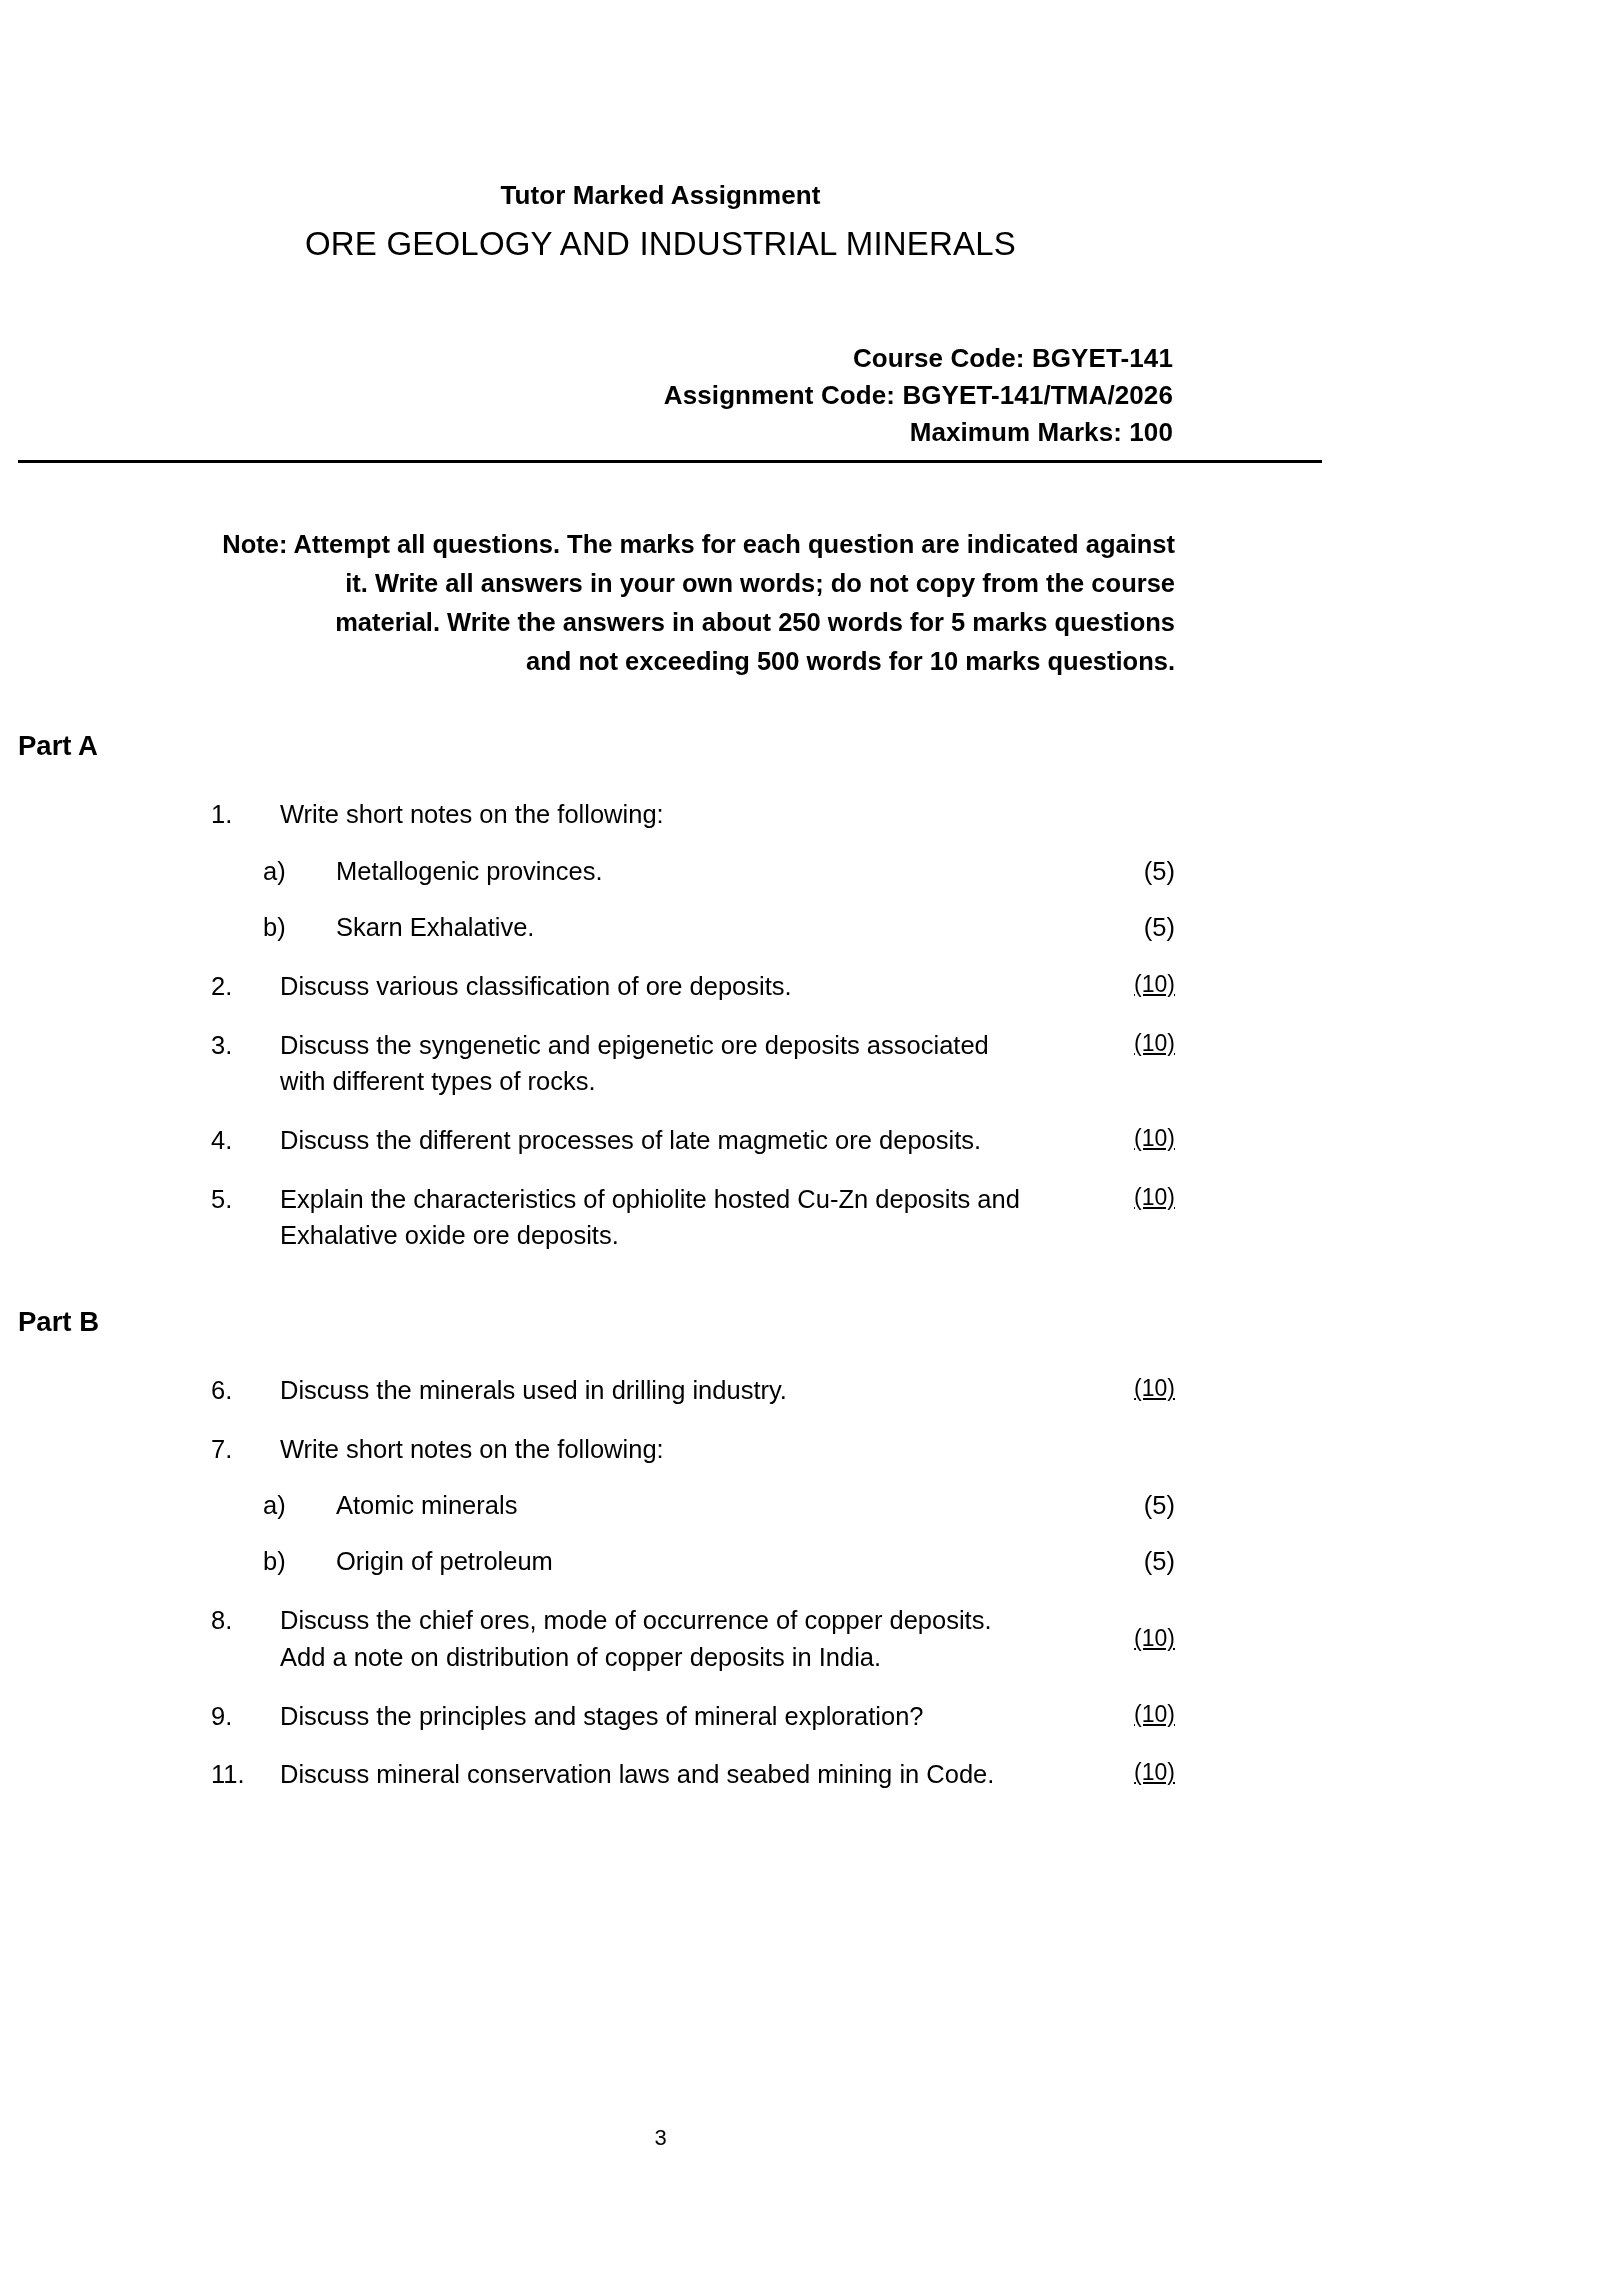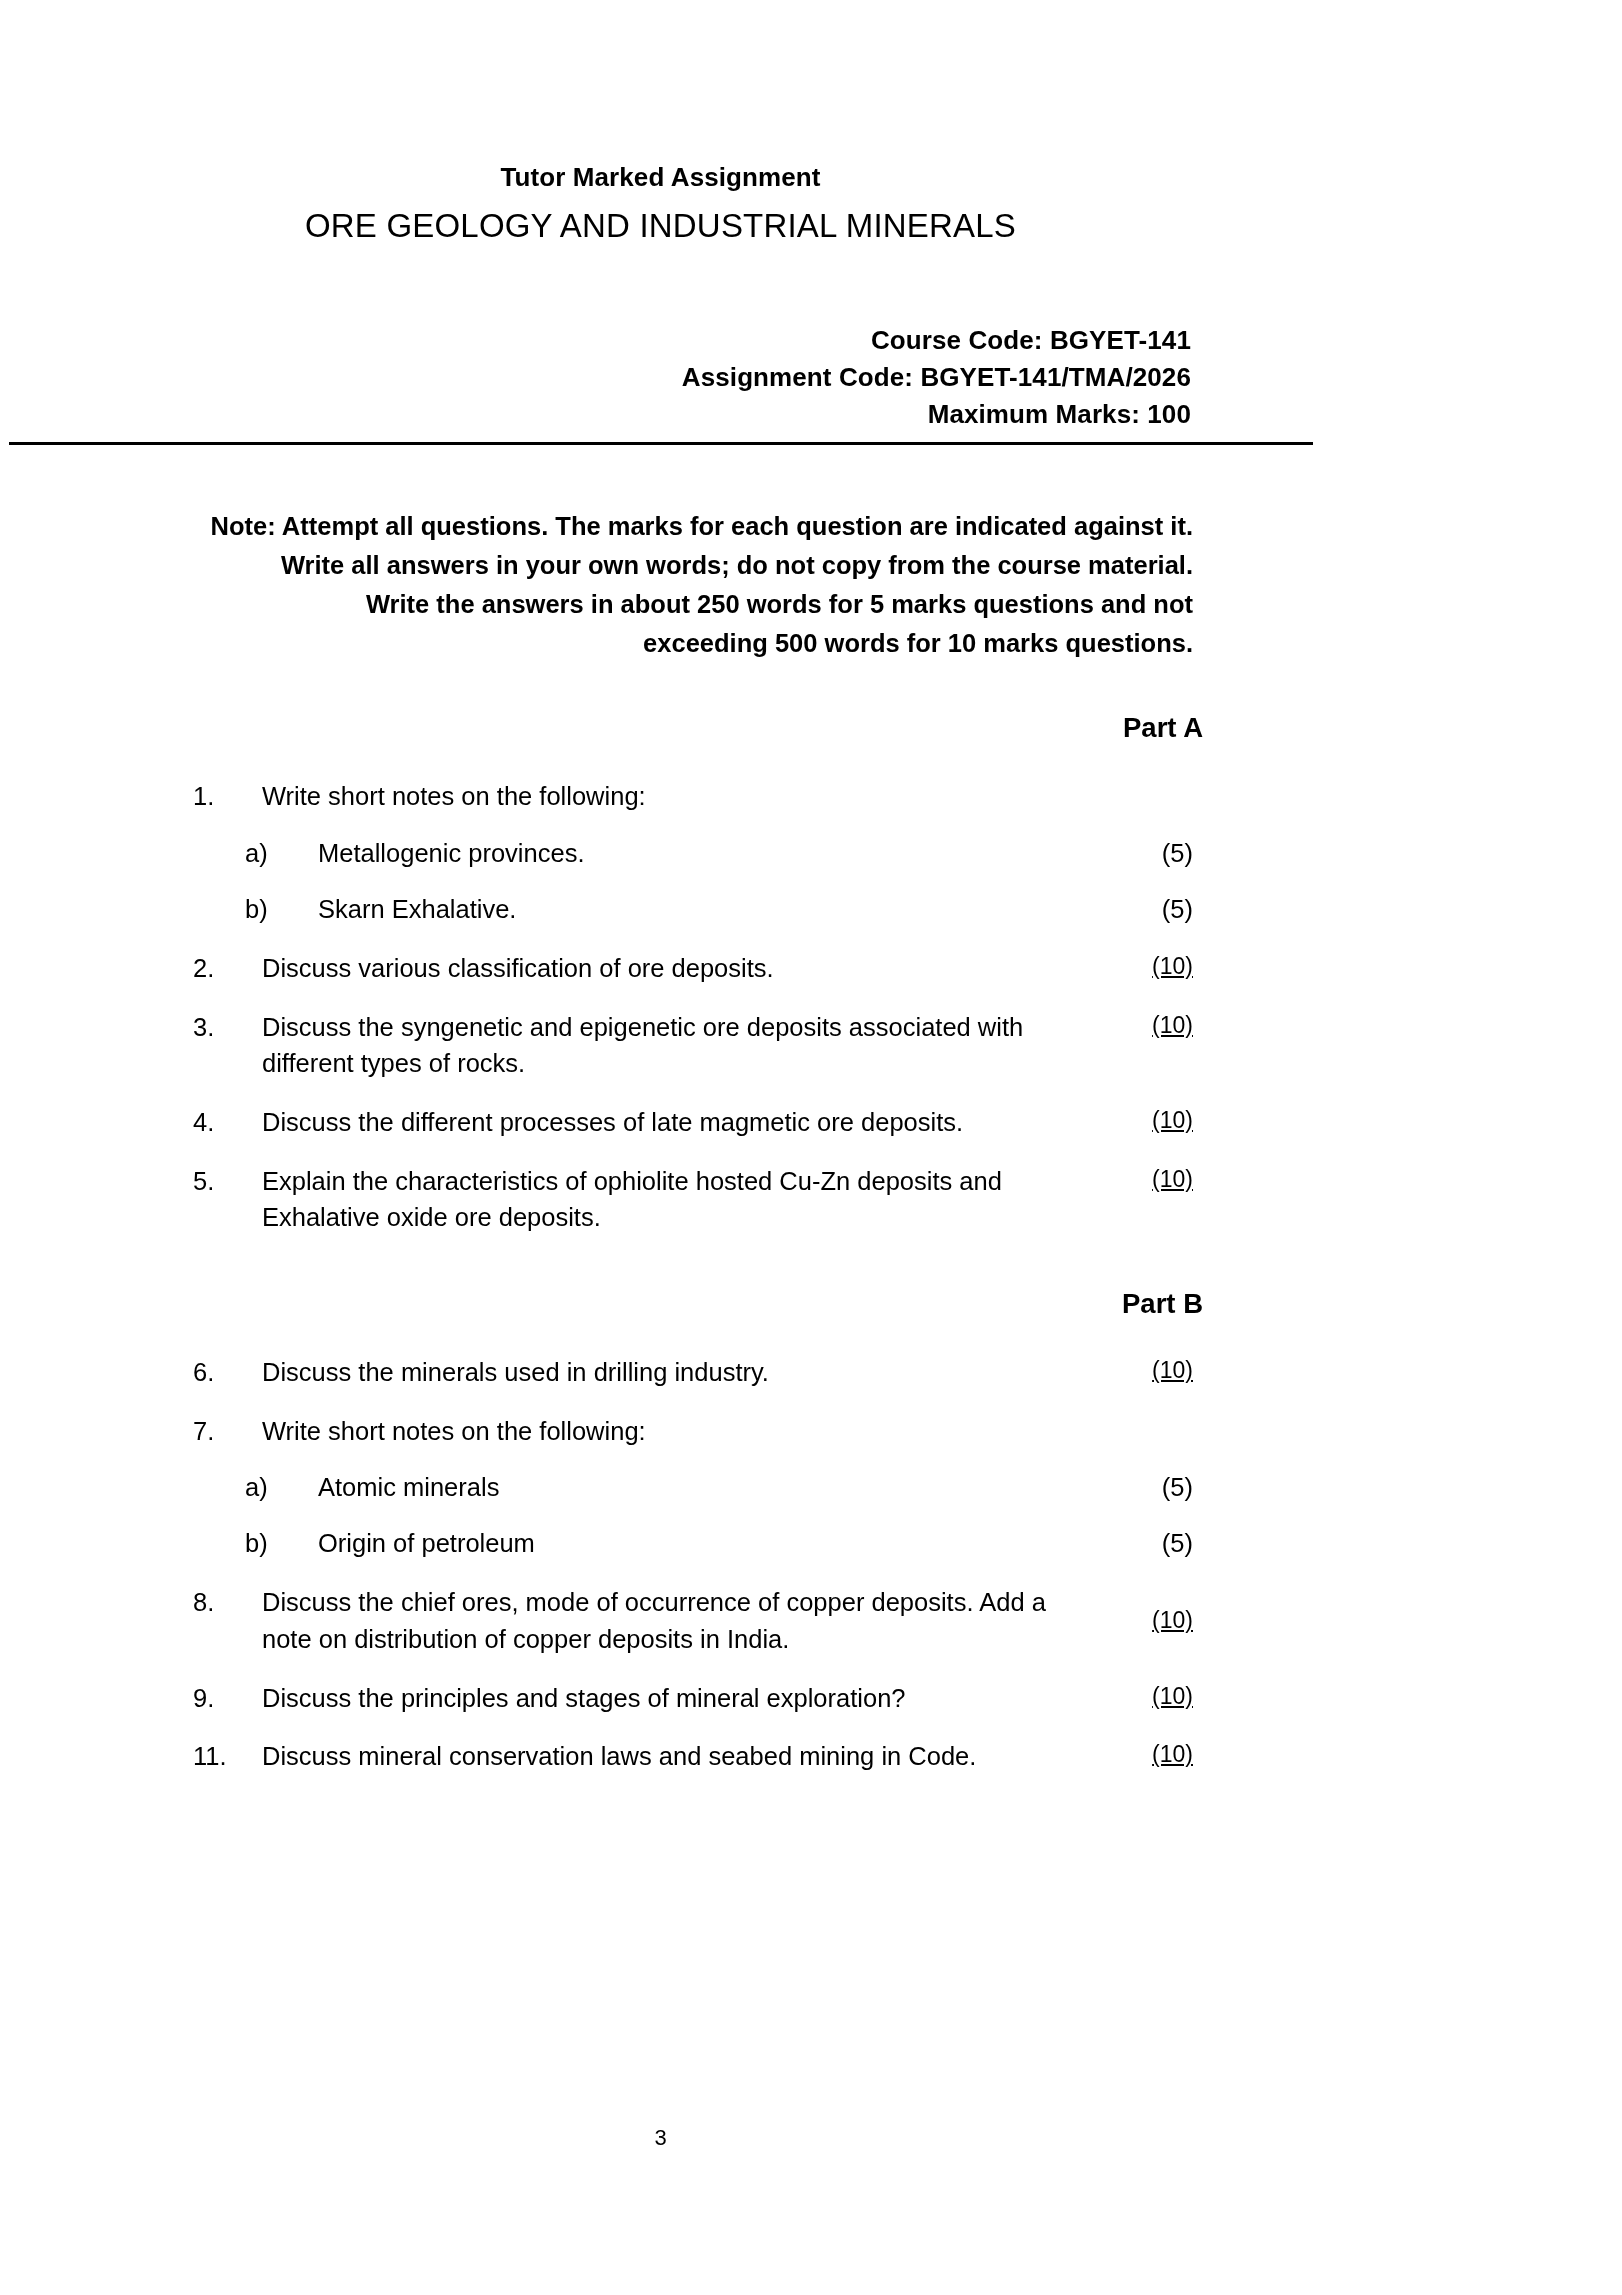--- a/index.html
+++ b/index.html
@@ -14,21 +14,21 @@
     color: #000000;
     position: relative;
     overflow: hidden;
   }
 
   .page {
     position: relative;
     width: 1321px;
     height: 2295px;
     box-sizing: border-box;
-    padding: 0;
+    padding: 18px;
   }
 
   
   .header-block {
     padding-top: 162px;
     text-align: center;
   }
   .doc-kicker {
     font-size: 26px;
     font-weight: bold;
@@ -69,21 +69,21 @@
     padding-right: 128px;
     text-indent: -69px;
     font-size: 25.5px;
     font-weight: bold;
     line-height: 1.52;
     text-align: right;
   }
 
   
   .part-heading {
-    text-align: right;
+    text-align: left;
     font-size: 27.5px;
     font-weight: bold;
     padding-right: 118px;
   }
   .part-a-heading { margin-top: 50px; }
   .part-b-heading { margin-top: 52px; }
 
   
   .questions {
     margin-top: 34px;

